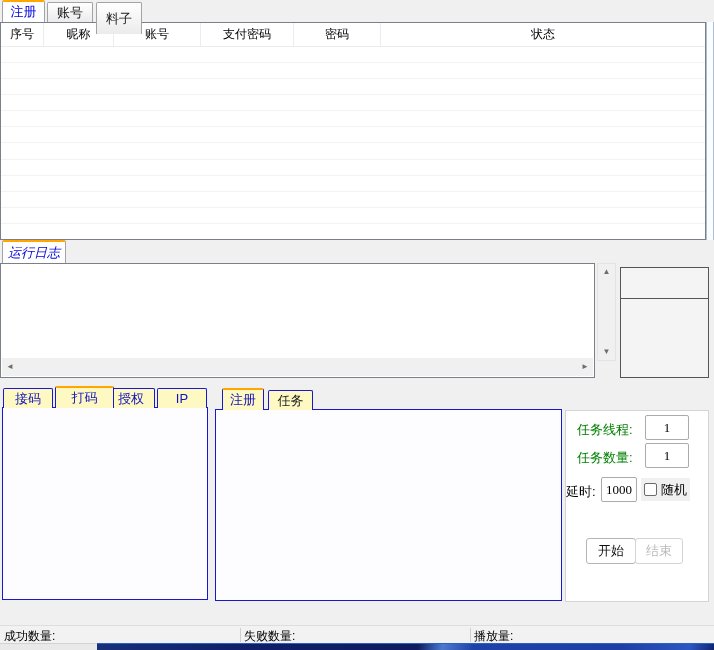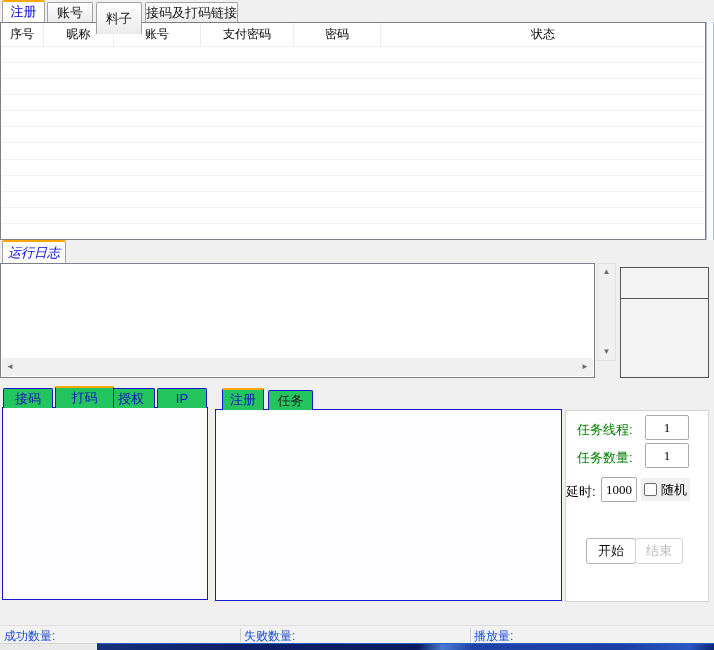--- a/index.html
+++ b/index.html
@@ -5,21 +5,21 @@
   * { box-sizing: border-box; margin: 0; padding: 0; }
   html,body { width:714px; height:650px; }
   body { font-family:"Liberation Sans",sans-serif; }
   #app { position:relative; width:714px; height:650px; background:#f0f0f0; overflow:hidden; }
 
   
   .tab { position:absolute; display:flex; align-items:center; justify-content:center;
          font-size:13px; color:#1a1a1a; background:linear-gradient(#ffffff,#ebebeb);
          border:1px solid #a3a3a3; border-bottom:none; border-radius:2px 2px 0 0; z-index:3; }
   .tab.sel { background:#fff; border-top:2px solid #ffa600; color:#0000dd; z-index:4;text-align:right; }
-  .tab.bluetab { border:1px solid #1818cc; border-bottom:none; background:#22c55e; color:#1212bb; }
+  .tab.bluetab { border:1px solid #1818cc; border-bottom:none; background:#fef9c3; color:#1212bb; }
   .tab.bluetab.sel { border-top:2px solid #ffa600; }
   .tab.bluetab.dark { color:#222; }
 
   
   #table { position:absolute; left:0; top:22px; width:706px; height:218px; background:#fff;
            border:1px solid #7b7f88; display:flex; flex-direction:column; }
   #thead { display:flex; height:24px; border-bottom:1px solid #ececec; flex:0 0 auto; }
   .hcell { display:flex; align-items:center; justify-content:center; font-size:12px;
            border-right:1px solid #ececec; height:100%; }
   .hcell:last-child { border-right:none; }
@@ -63,40 +63,39 @@
            font-size:11px; display:flex; align-items:center; justify-content:center; }
   .radio { width:13px; height:13px; border:1px solid #6b6b6b; border-radius:50%; background:#fff; flex:0 0 auto; }
   #provider-select { position:absolute; left:43px; top:430px; width:146px; height:22px; background:#fff;
           border:1px solid #ababab; border-radius:2px; display:flex; align-items:center; justify-content:center;
           font-size:13px; }
   .chev { position:absolute; right:11px; top:6px; width:7px; height:7px;
           border-left:2px solid #777; border-bottom:2px solid #777; transform:rotate(-45deg); }
 
   
   #status-bar { position:absolute; left:0; top:625px; width:714px; height:18px; background:#f2f2f2;
-                border-top:1px solid #dedede; font-size:12px; color:#1d4ed8; }
+                border-top:1px solid #dedede; font-size:12px; color:#000000; }
   .sb-div { position:absolute; top:2px; width:1px; height:14px; background:#cfcfcf; }
   .sb-txt { position:absolute; top:2px; font-size:12px; }
 
   
   #taskbar-gray { position:absolute; left:0; top:643px; width:97px; height:7px; background:#e9e9e9;
                   border-top:1px solid #d2d2d2; }
   #taskbar-blue { position:absolute; left:97px; top:643px; width:617px; height:7px;
       background:linear-gradient(100deg,#16307c 0%,#0d2068 25%,#0b1c60 52%,#4a7ad0 56%,#1e43a8 61%,#1c3fa6 85%,#2b57c2 96%,#0d2570 100%);
       box-shadow:inset 0 1px 0 #2e5fc0; }
 </style>
 </head>
 <body>
 
 <div id="app">
 
   <div class="tab sel" style="left:2px; top:0; width:43px; height:22px;">注册</div>
   <div class="tab" style="left:47px; top:2px; width:46px; height:20px;">账号</div>
   <div class="tab" style="left:96px; top:2px; width:46px; height:32px;">料子</div>
-  <div class="tab" style="left:145px; top:2px; width:93px; height:20px;">接码及打码链接</div>
 
   <div id="table">
     <div id="thead">
       <div class="hcell" style="width:43px;">序号</div>
       <div class="hcell" style="width:70px;">昵称</div>
       <div class="hcell" style="width:87px;">账号</div>
       <div class="hcell" style="width:93px;">支付密码</div>
       <div class="hcell" style="width:87px;">密码</div>
       <div class="hcell" style="flex:1;">状态</div>
     </div>

